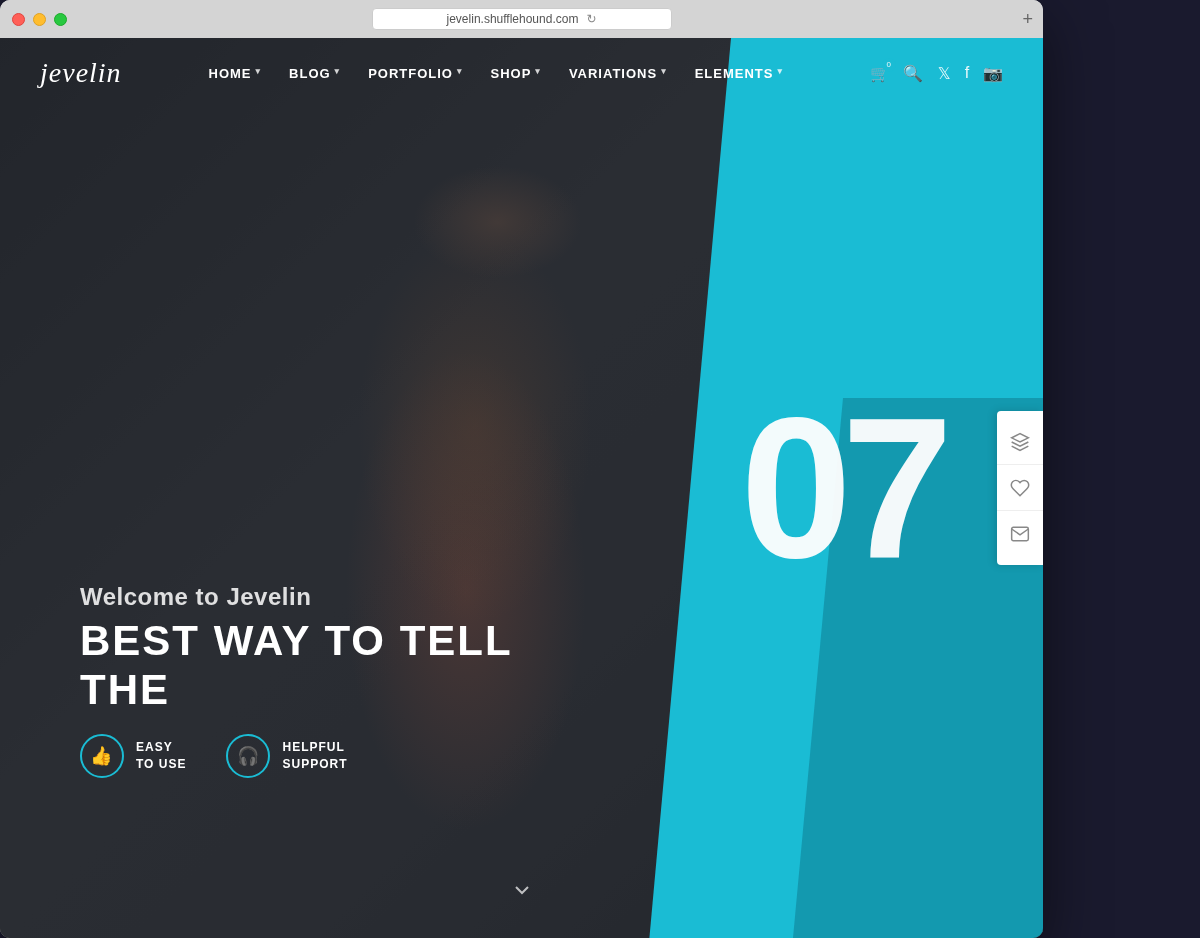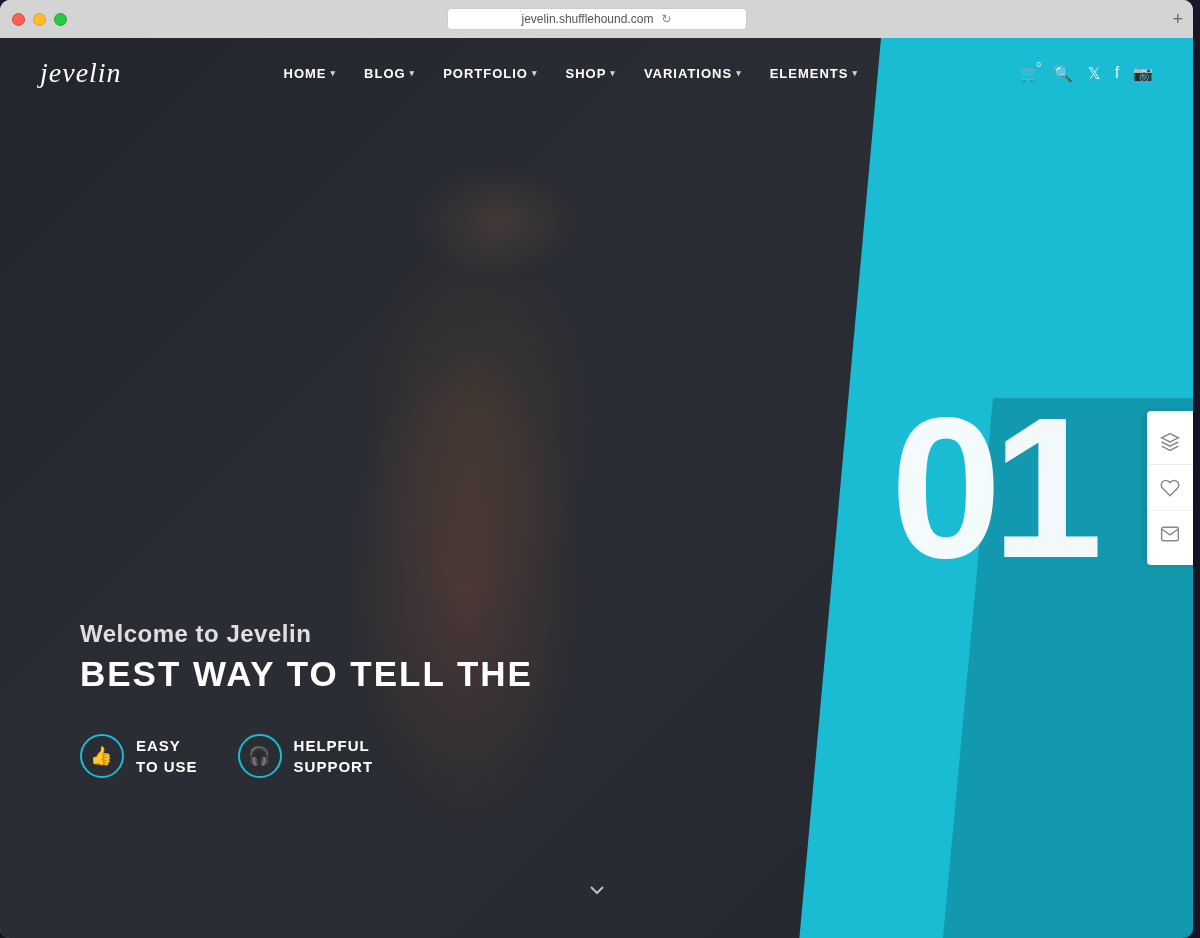--- a/index.html
+++ b/index.html
@@ -7,21 +7,21 @@
     body {
       width: 1200px;
       height: 938px;
       background: #1a1a2e;
       font-family: -apple-system, BlinkMacSystemFont, 'Segoe UI', sans-serif;
       overflow: hidden;
     }
 
     
     .mac-window {
-      width: 1193px;
+      width: 1043px;
       height: 938px;
       background: #e8e8e8;
       border-radius: 10px;
       overflow: hidden;
       display: flex;
       flex-direction: column;
       box-shadow: 0 20px 60px rgba(0,0,0,0.5);
     }
 
     .mac-titlebar {
@@ -159,21 +159,21 @@
     }
 
     .nav-item {
       color: #fff;
       font-size: 13px;
       font-weight: 600;
       letter-spacing: 1px;
       text-transform: uppercase;
       cursor: pointer;
       display: flex;
-      align-items: center;
+      align-items: flex-start;
       gap: 4px;
     }
 
     .nav-item .chevron {
       font-size: 9px;
       opacity: 0.8;
     }
 
     .nav-icons {
       display: flex;
@@ -218,26 +218,26 @@
     .hero-welcome {
       color: rgba(255,255,255,0.85);
       font-size: 24px;
       font-weight: 700;
       margin-bottom: 6px;
       letter-spacing: 0.5px;
     }
 
     .hero-title {
       color: #fff;
-      font-size: 35px;
+      font-size: 42px;
       font-weight: 800;
       text-transform: uppercase;
       letter-spacing: 2px;
       line-height: 1.15;
-      margin-bottom: 40px;
+      margin-bottom: 20px;
       max-width: 500px;
     }
 
     
     .hero-features {
       display: flex;
       gap: 40px;
       align-items: flex-start;
     }
 
@@ -255,21 +255,21 @@
       display: flex;
       align-items: center;
       justify-content: center;
       color: #1abcd4;
       font-size: 18px;
       flex-shrink: 0;
     }
 
     .feature-text {
       color: #fff;
-      font-size: 15px;
+      font-size: 12px;
       font-weight: 700;
       text-transform: uppercase;
       letter-spacing: 1px;
       line-height: 1.4;
     }
 
     
     .hero-numbers {
       position: absolute;
       right: 100px;
@@ -439,21 +439,21 @@
             <div class="feature-text">EASY<br>TO USE</div>
           </div>
           <div class="feature-item">
             <div class="feature-icon">🎧</div>
             <div class="feature-text">HELPFUL<br>SUPPORT</div>
           </div>
         </div>
       </div>
 
       <div class="hero-numbers">
-        <span class="big-number">01</span>
+        <span class="big-number">07</span>
       </div>
 
       <div class="sidebar-right">
         <div class="sidebar-right-icon">
           <svg width="20" height="20" viewBox="0 0 24 24" fill="none" stroke="#888" stroke-width="1.8">
             <polygon points="12 2 2 7 12 12 22 7 12 2"></polygon>
             <polyline points="2 17 12 22 22 17"></polyline>
             <polyline points="2 12 12 17 22 12"></polyline>
           </svg>
         </div>

